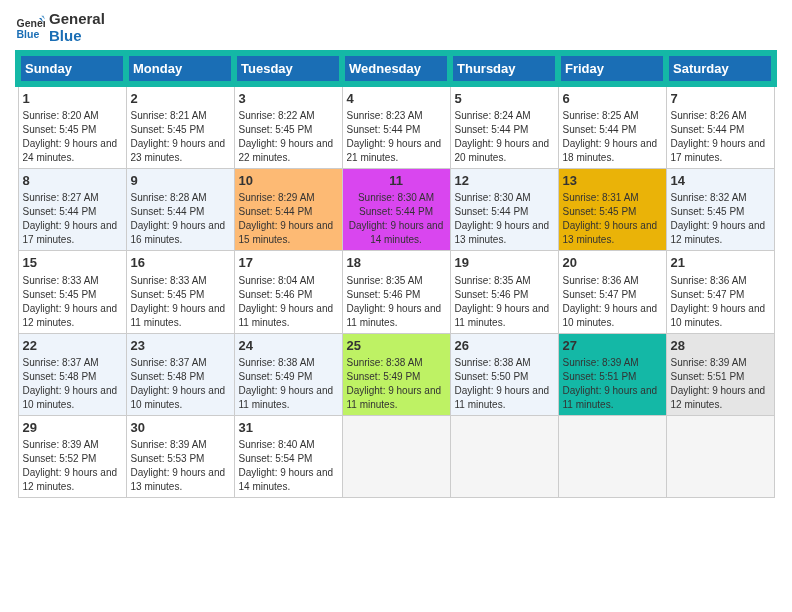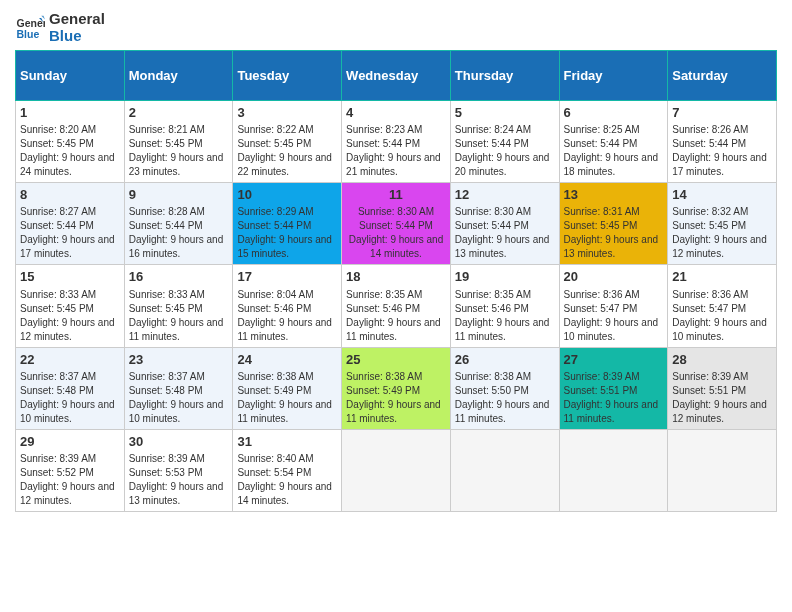--- a/index.html
+++ b/index.html
@@ -42,23 +42,23 @@
     table {
       width: 100%;
       border-collapse: collapse;
       margin-top: 6px;
     }
     th {
       background-color: #1a6eb5;
       color: #fff;
       font-size: 13px;
       font-weight: bold;
-      padding: 17px 4px;
+      padding: 5px 4px;
       text-align: left;
-      border: 1px solid #14b8a6;
+      border: 6px solid #14b8a6;
     }
     td {
       vertical-align: top;
       border: 1px solid #ccc;
       padding: 3px 4px;
       width: 14.28%;
       min-height: 70px;
       background: #fff;
       font-size: 10px;
       color: #333;
@@ -117,21 +117,21 @@
         <td><span class="day-num">2</span><span>Sunrise: 8:21 AM</span><br><span>Sunset: 5:45 PM</span><br><span>Daylight: 9 hours and 23 minutes.</span></td>
         <td><span class="day-num">3</span><span>Sunrise: 8:22 AM</span><br><span>Sunset: 5:45 PM</span><br><span>Daylight: 9 hours and 22 minutes.</span></td>
         <td><span class="day-num">4</span><span>Sunrise: 8:23 AM</span><br><span>Sunset: 5:44 PM</span><br><span>Daylight: 9 hours and 21 minutes.</span></td>
         <td><span class="day-num">5</span><span>Sunrise: 8:24 AM</span><br><span>Sunset: 5:44 PM</span><br><span>Daylight: 9 hours and 20 minutes.</span></td>
         <td><span class="day-num">6</span><span>Sunrise: 8:25 AM</span><br><span>Sunset: 5:44 PM</span><br><span>Daylight: 9 hours and 18 minutes.</span></td>
         <td><span class="day-num">7</span><span>Sunrise: 8:26 AM</span><br><span>Sunset: 5:44 PM</span><br><span>Daylight: 9 hours and 17 minutes.</span></td>
       </tr>
       <tr>
         <td style="background: rgb(238, 244, 251);"><span class="day-num">8</span><span>Sunrise: 8:27 AM</span><br><span>Sunset: 5:44 PM</span><br><span>Daylight: 9 hours and 17 minutes.</span></td>
         <td style="background: rgb(238, 244, 251);"><span class="day-num">9</span><span>Sunrise: 8:28 AM</span><br><span>Sunset: 5:44 PM</span><br><span>Daylight: 9 hours and 16 minutes.</span></td>
-        <td style="background: #0ea5e9;"><span class="day-num">10</span><span>Sunrise: 8:29 AM</span><br><span>Sunset: 5:44 PM</span><br><span>Daylight: 9 hours and 15 minutes.</span></td>
+        <td style="background: #fdba74;"><span class="day-num">10</span><span>Sunrise: 8:29 AM</span><br><span>Sunset: 5:44 PM</span><br><span>Daylight: 9 hours and 15 minutes.</span></td>
         <td style="background: #d946ef; text-align: center;"><span class="day-num">11</span><span>Sunrise: 8:30 AM</span><br><span>Sunset: 5:44 PM</span><br><span>Daylight: 9 hours and 14 minutes.</span></td>
         <td style="background: rgb(238, 244, 251); margin-top: 20px;"><span class="day-num">12</span><span>Sunrise: 8:30 AM</span><br><span>Sunset: 5:44 PM</span><br><span>Daylight: 9 hours and 13 minutes.</span></td>
         <td style="background: #eab308;"><span class="day-num">13</span><span>Sunrise: 8:31 AM</span><br><span>Sunset: 5:45 PM</span><br><span>Daylight: 9 hours and 13 minutes.</span></td>
         <td style="background: rgb(238, 244, 251);"><span class="day-num">14</span><span>Sunrise: 8:32 AM</span><br><span>Sunset: 5:45 PM</span><br><span>Daylight: 9 hours and 12 minutes.</span></td>
       </tr>
       <tr>
         <td><span class="day-num">15</span><span>Sunrise: 8:33 AM</span><br><span>Sunset: 5:45 PM</span><br><span>Daylight: 9 hours and 12 minutes.</span></td>
         <td><span class="day-num">16</span><span>Sunrise: 8:33 AM</span><br><span>Sunset: 5:45 PM</span><br><span>Daylight: 9 hours and 11 minutes.</span></td>
         <td><span class="day-num">17</span><span>Sunrise: 8:04 AM</span><br><span>Sunset: 5:46 PM</span><br><span>Daylight: 9 hours and 11 minutes.</span></td>
         <td><span class="day-num">18</span><span>Sunrise: 8:35 AM</span><br><span>Sunset: 5:46 PM</span><br><span>Daylight: 9 hours and 11 minutes.</span></td>

